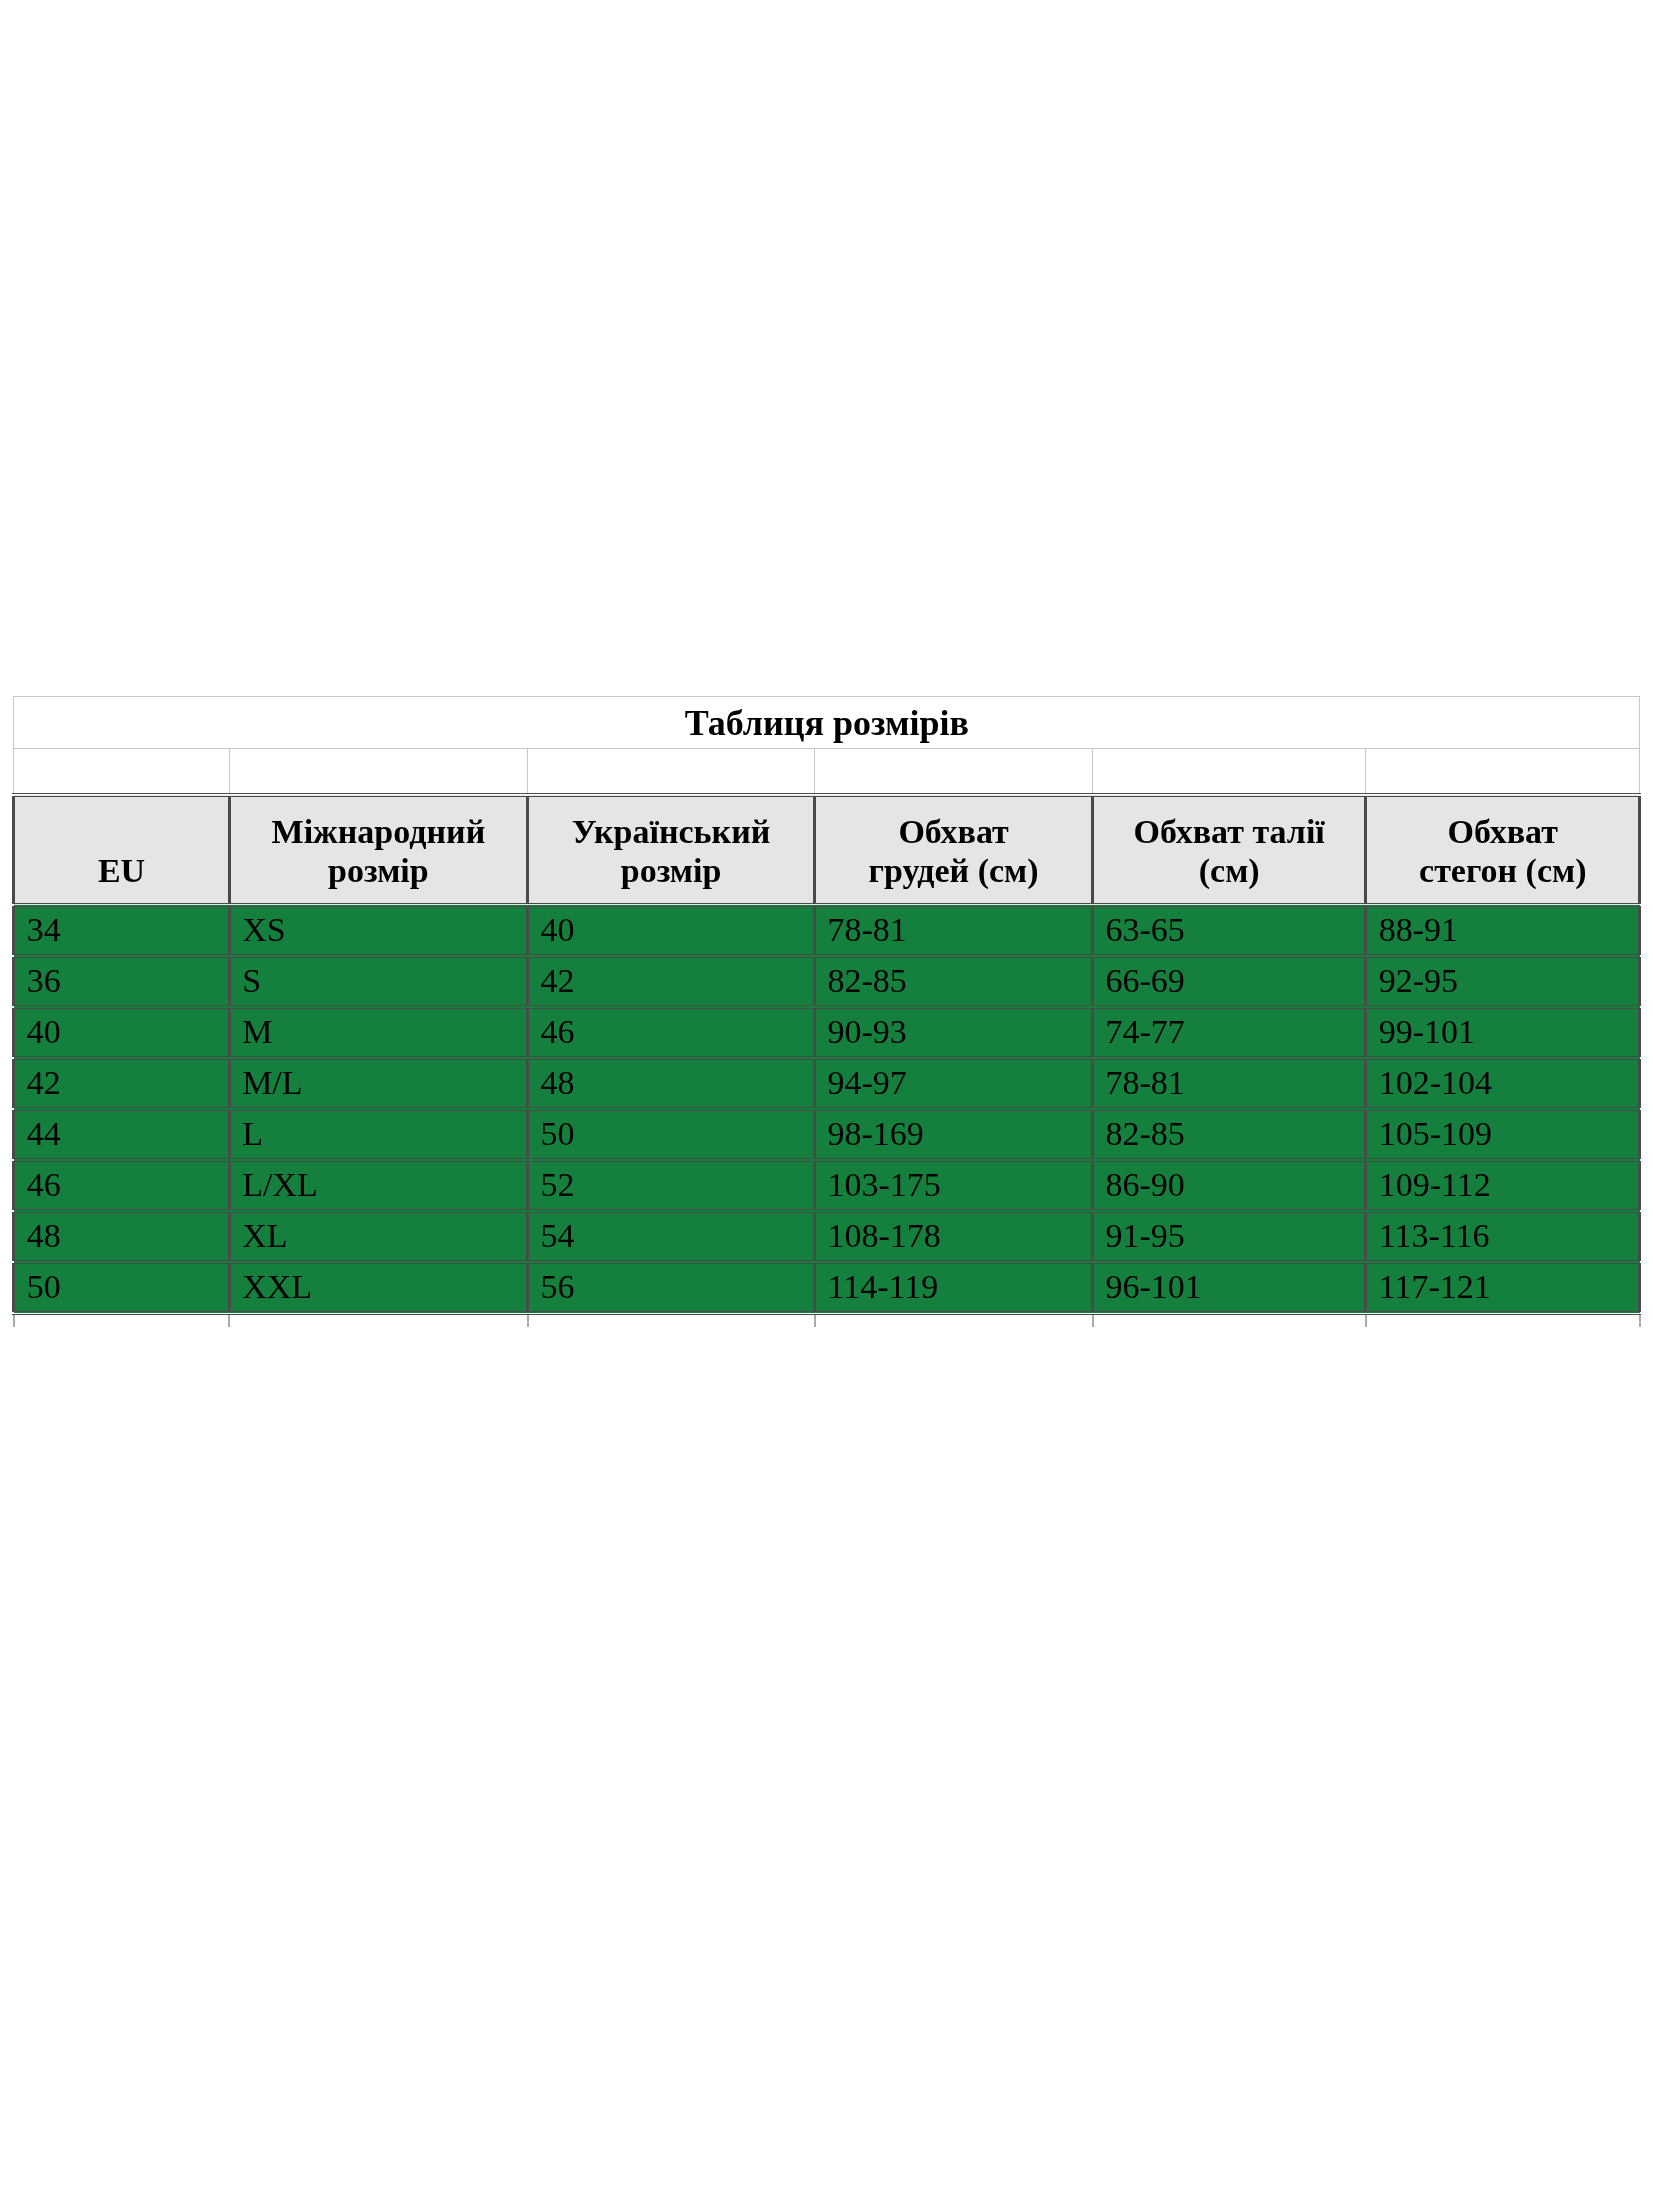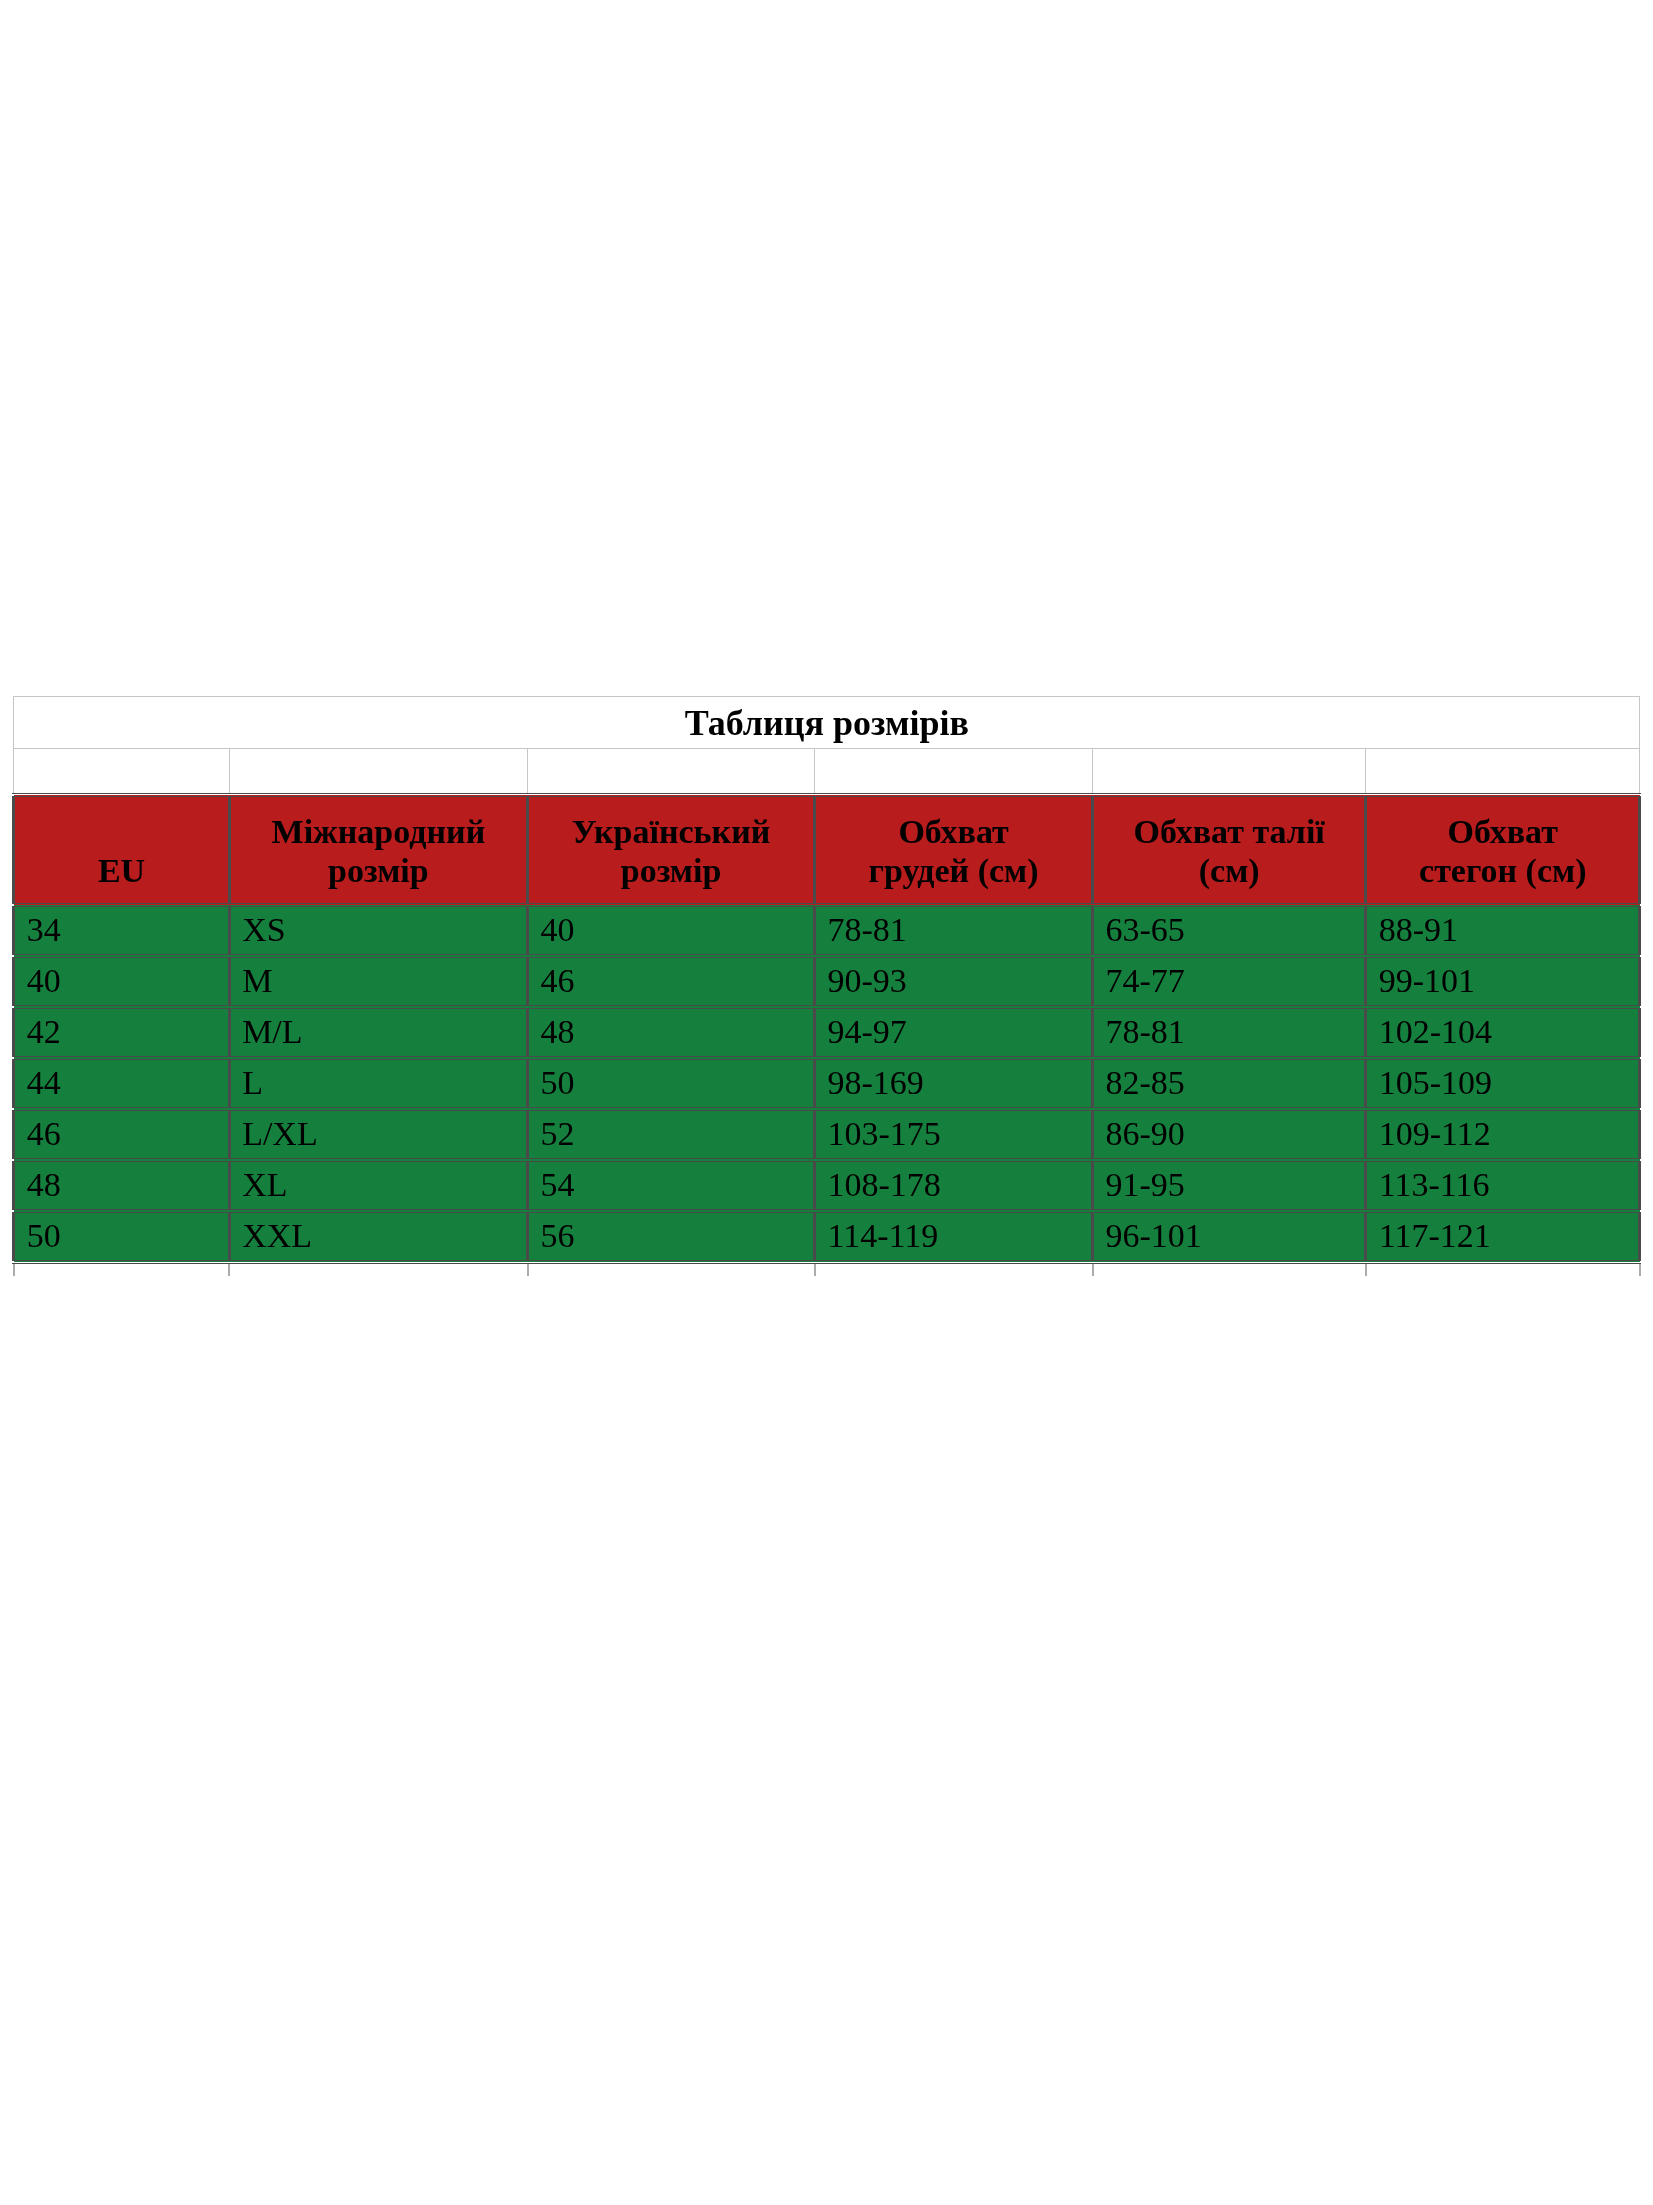--- a/index.html
+++ b/index.html
@@ -34,21 +34,21 @@
     background: #ffffff;
   }
   
   tr.spacer-row td {
     border: 1.6px solid #c6c6c6;
     height: 42px;
     background: #ffffff;
   }
   
   tr.header-row th {
-    background: #b91c1c;
+    background: #e5e5e5;
     border-left: 3.3px solid #4a4a4a;
     border-right: 3.3px solid #4a4a4a;
     border-top: 4.9px double #4a4a4a;
     border-bottom: 4.9px double #4a4a4a;
     font-size: 34px;
     font-weight: bold;
     text-align: center;
     vertical-align: bottom;
     padding: 14.7px 4.9px 13px 4.9px;
     line-height: 1.15;
@@ -120,20 +120,28 @@
 
     <tr class="data-row">
       <td>34</td>
       <td>XS</td>
       <td>40</td>
       <td>78-81</td>
       <td>63-65</td>
       <td>88-91</td>
     </tr>
     <tr class="data-row">
+      <td>36</td>
+      <td>S</td>
+      <td>42</td>
+      <td>82-85</td>
+      <td>66-69</td>
+      <td>92-95</td>
+    </tr>
+    <tr class="data-row">
       <td>40</td>
       <td>M</td>
       <td>46</td>
       <td>90-93</td>
       <td>74-77</td>
       <td>99-101</td>
     </tr>
     <tr class="data-row">
       <td>42</td>
       <td>M/L</td>

